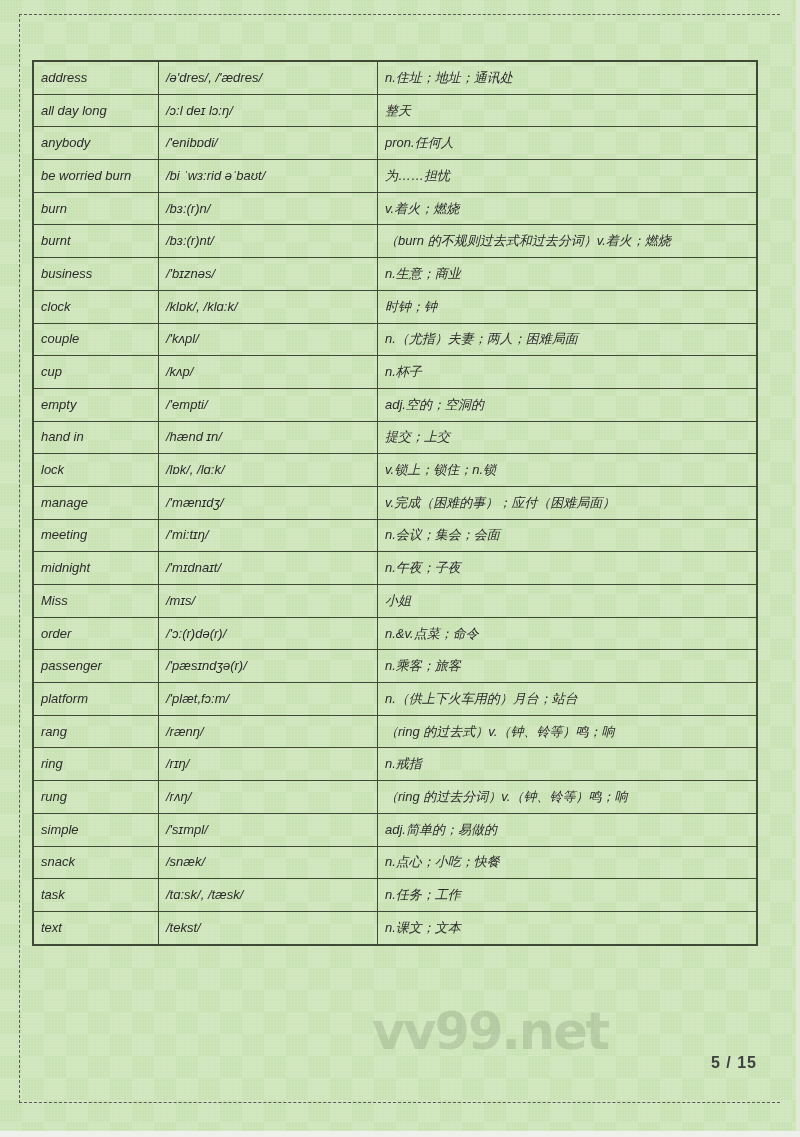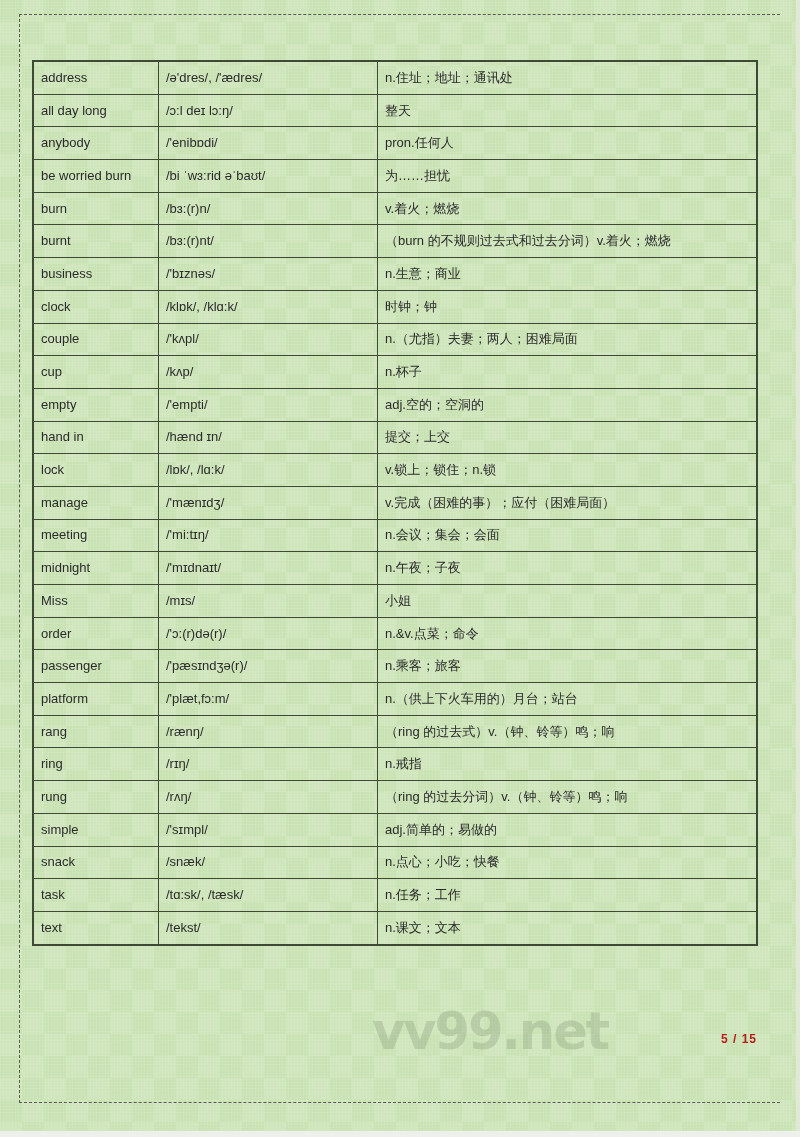--- a/index.html
+++ b/index.html
@@ -26,41 +26,42 @@
     position:absolute; left:19px; top:14px; width:761px; height:1089px;
     border-top:1px dashed #5a5a5a;
     border-left:1px dashed #5a5a5a;
     border-bottom:1px dashed #5a5a5a;
     box-sizing:border-box;
   }
   table.vocab {
     position:absolute; left:32px; top:60px; width:726px;
     border-collapse:collapse; table-layout:fixed;
     border:2px solid #3e4a36;
+    font-style:italic;
   }
   table.vocab td {
     border:1px solid #3e4a36;
     height:31.7px; padding:0 0 0 7px;
     font-size:13px; line-height:16px;
     white-space:nowrap; overflow:hidden;
     vertical-align:middle;
   }
   table.vocab td.word { width:117px; }
   table.vocab td.phon { width:211px; }
   table.vocab td.mean { width:auto; }
   .watermark {
     position:absolute; left:372px; top:992px;
     font-family:"DejaVu Sans", sans-serif; font-weight:bold;
     font-size:51px; letter-spacing:-2px; line-height:80px;
     color:rgba(100,120,90,0.22);
     pointer-events:none; white-space:nowrap;
   }
   .page-number {
-    position:absolute; right:43px; top:1032px;
-    font-size:12px; font-weight:bold; color:#b91c1c;
+    position:absolute; right:43px; top:1054px;
+    font-size:16px; font-weight:bold; color:#404040;
     letter-spacing:1px;
   }
 </style>
 </head>
 <body>
 
 <div class="right-strip"></div>
 <div class="bottom-strip"></div>
 <div class="page-frame"></div>
 

